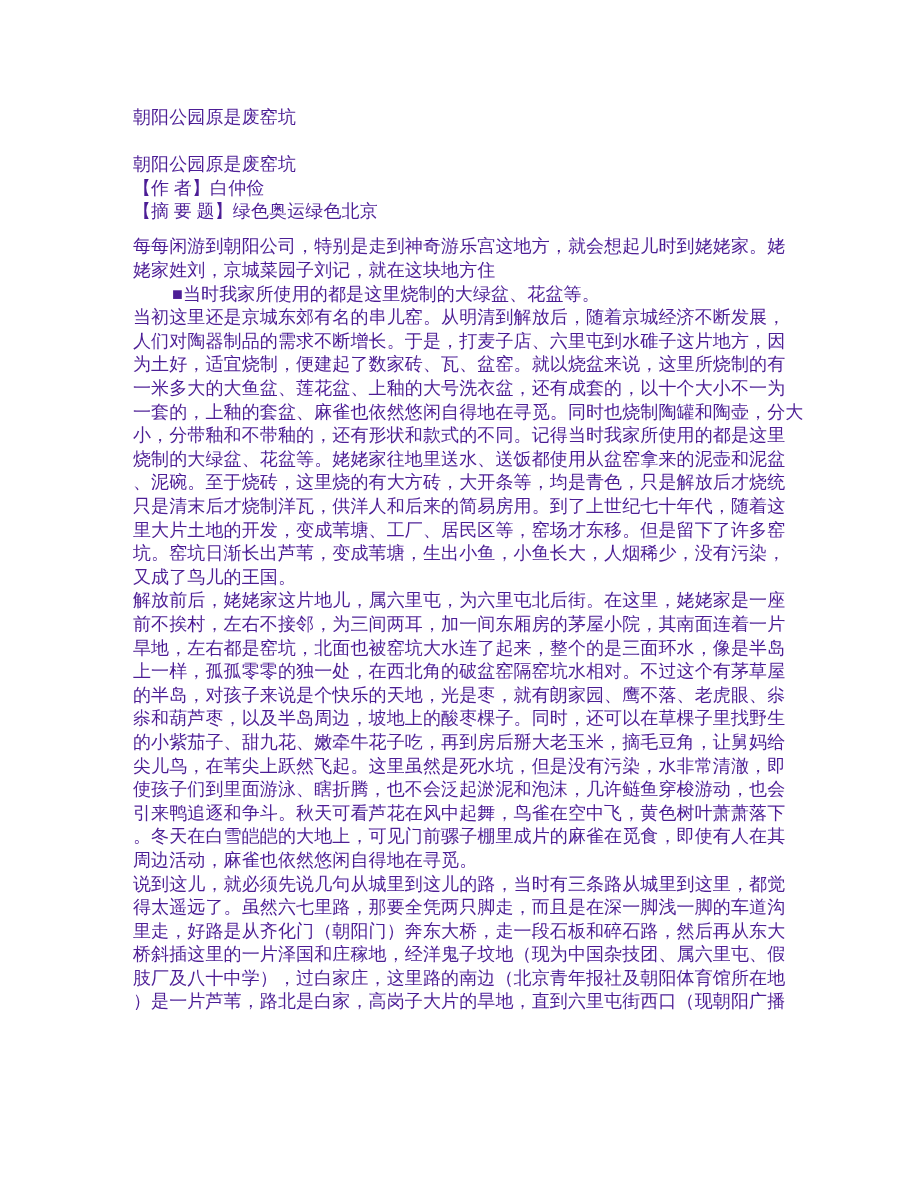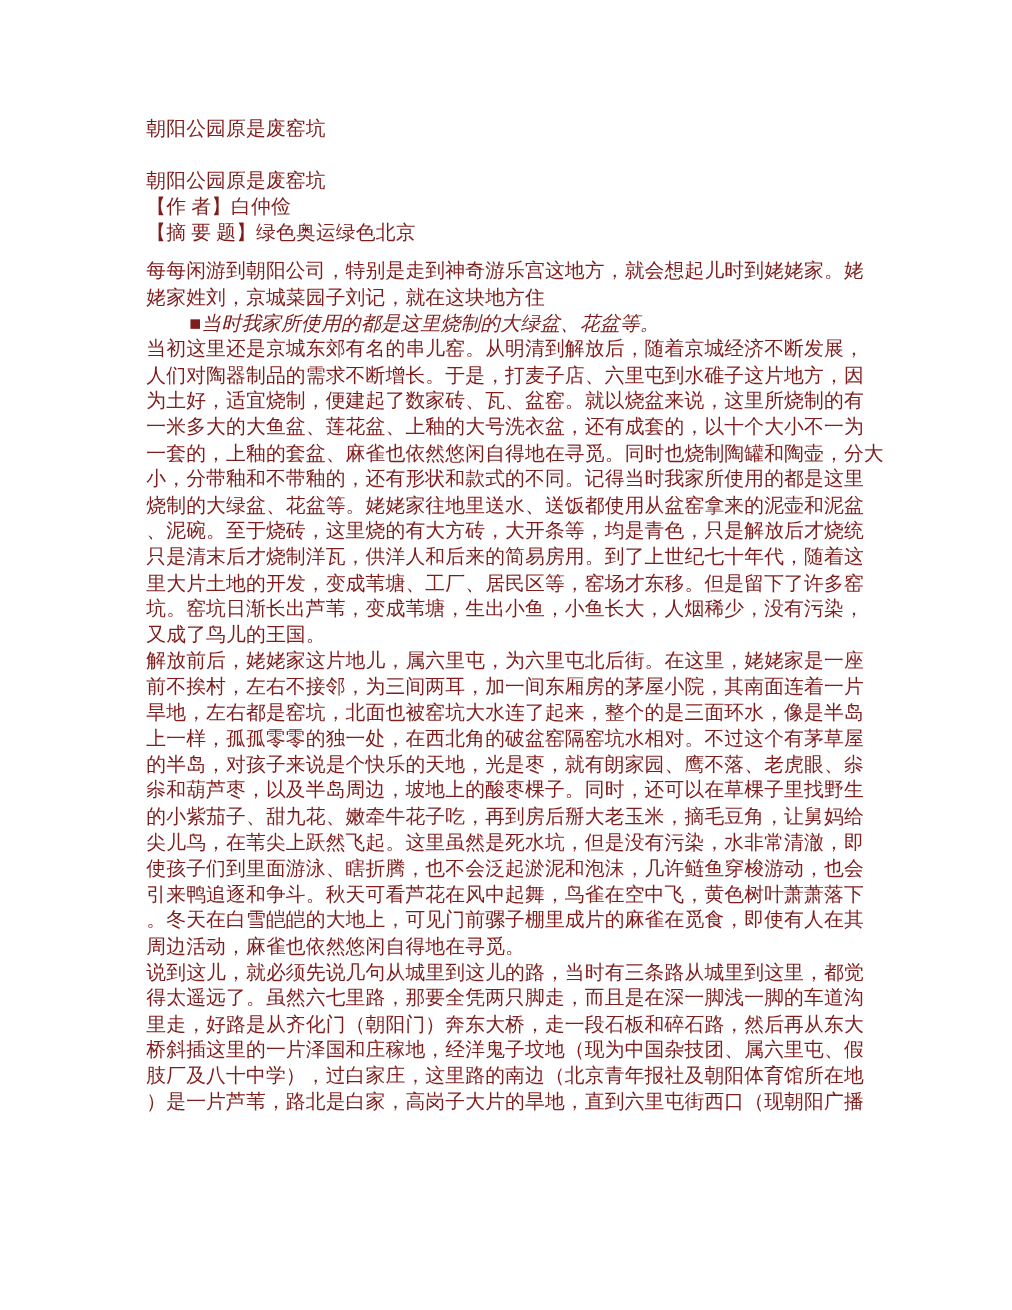--- a/index.html
+++ b/index.html
@@ -13,31 +13,31 @@
     overflow: hidden;
   }
   .page {
     box-sizing: border-box;
     width: 920px;
     height: 909px;
     padding: 106px 130px 0 133px;
     background: #ffffff;
     font-family: "Liberation Serif", serif;
     font-size: 18px;
-    color: #7f1d1d;
+    color: #4c1d95;
   }
   .line {
     height: 23.6px;
     line-height: 23.6px;
     white-space: nowrap;
     letter-spacing: 0.12px;
   }
   .line.s-blank { height: 23.6px; }
   .line.s-gap   { height: 11.5px; }
-  .line.s-indent { padding-left: 39px; font-style: italic; }
+  .line.s-indent { padding-left: 39px; }
 </style>
 </head>
 <body>
 
 <div class="page">
   <div>
 
       <div class="line">朝阳公园原是废窑坑</div>
 
       <div class="line s-blank"></div>

